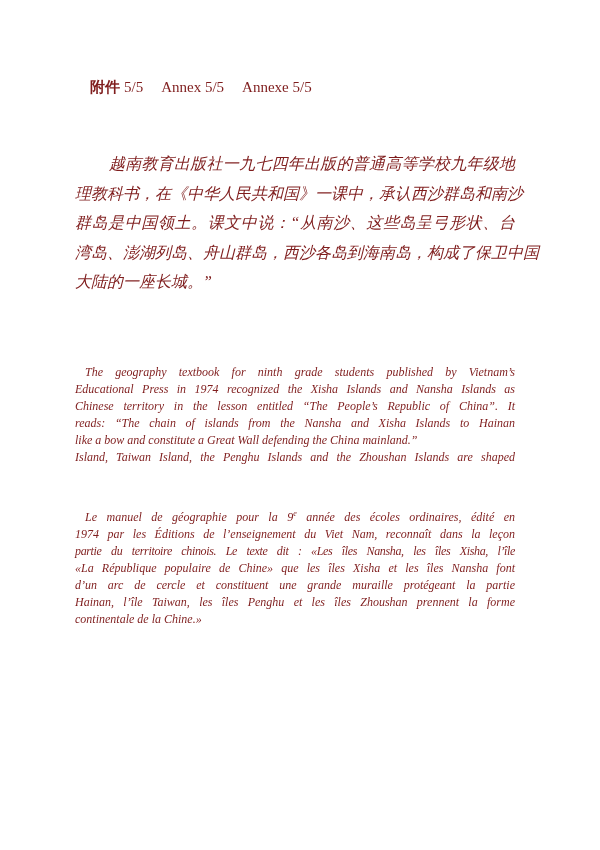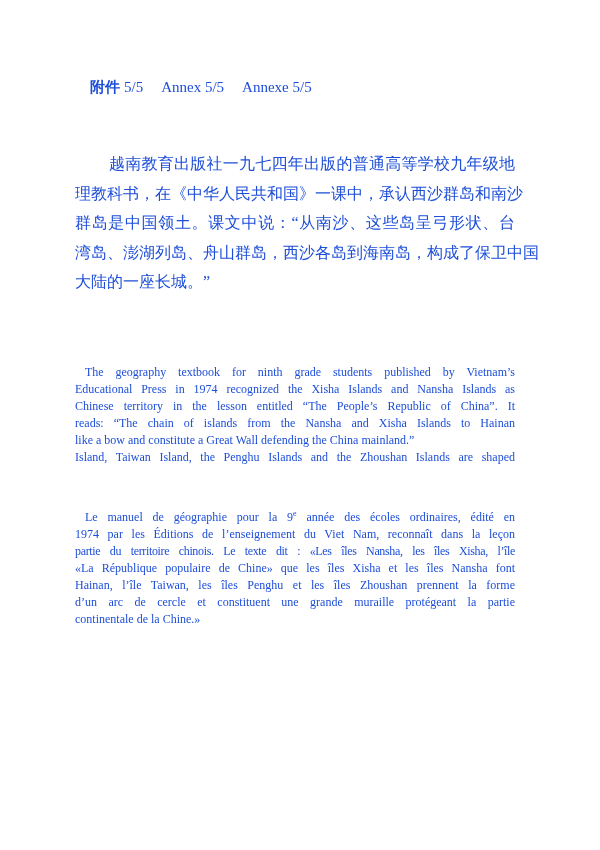--- a/index.html
+++ b/index.html
@@ -6,40 +6,41 @@
     margin: 0;
     padding: 0;
     background: #ffffff;
   }
   .page {
     position: relative;
     width: 600px;
     height: 662px;
     box-sizing: border-box;
     background: #ffffff;
-    color: #1d4ed8;
+    color: #7f1d1d;
     font-family: "Liberation Serif", "DejaVu Serif", serif;
     padding: 77px 85px 0 75px;
     overflow: hidden;
   }
   
   .annex-header {
     margin-left: 15px;
     font-size: 15px;
     line-height: 20px;
     white-space: nowrap;
   }
   .annex-header .zh-label { font-weight: 700; }
   .annex-header .num { margin-left: 4px; }
   .annex-header .grp { margin-left: 18px; }
   
   .para .line {
     white-space: nowrap;
     text-align: justify;
     text-align-last: justify;
+    font-style: italic;
   }
   .para .line.last { text-align-last: left; }
   .zh-para {
     margin-top: 52px;
     font-size: 16px;
     line-height: 29.5px;
   }
   .zh-para .indent { text-indent: 34px; }
   .latin-para {
     font-size: 12px;
@@ -79,18 +80,18 @@
     <div class="line">reads: “The chain of islands from the Nansha and Xisha Islands to Hainan</div>
     <div class="line last">like a bow and constitute a Great Wall defending the China mainland.”</div>
     <div class="line">Island, Taiwan Island, the Penghu Islands and the Zhoushan Islands are shaped</div>
   </div>
 
   <div class="para latin-para fr-para">
     <div class="line indent"><span>Le manuel de géographie pour la 9</span><span class="sup">e</span><span> année des écoles ordinaires, édité en</span></div>
     <div class="line">1974 par les Éditions de l’enseignement du Viet Nam, reconnaît dans la leçon</div>
     <div class="line tight">partie du territoire chinois. Le texte dit : «Les îles Nansha, les îles Xisha, l’île</div>
     <div class="line">«La République populaire de Chine» que les îles Xisha et les îles Nansha font</div>
+    <div class="line">d’un arc de cercle et constituent une grande muraille protégeant la partie</div>
     <div class="line">Hainan, l’île Taiwan, les îles Penghu et les îles Zhoushan prennent la forme</div>
-    <div class="line">d’un arc de cercle et constituent une grande muraille protégeant la partie</div>
     <div class="line last">continentale de la Chine.»</div>
   </div>
 
 </div>
 
 </body></html>

